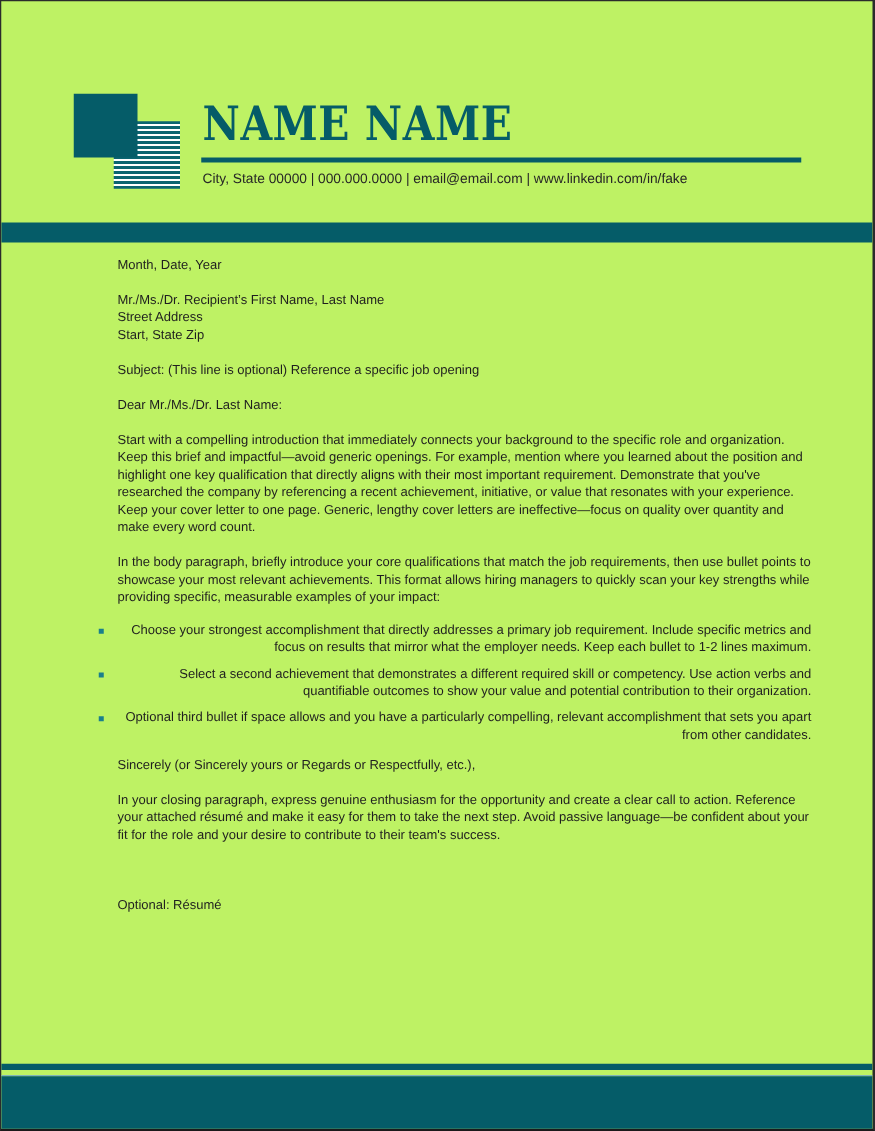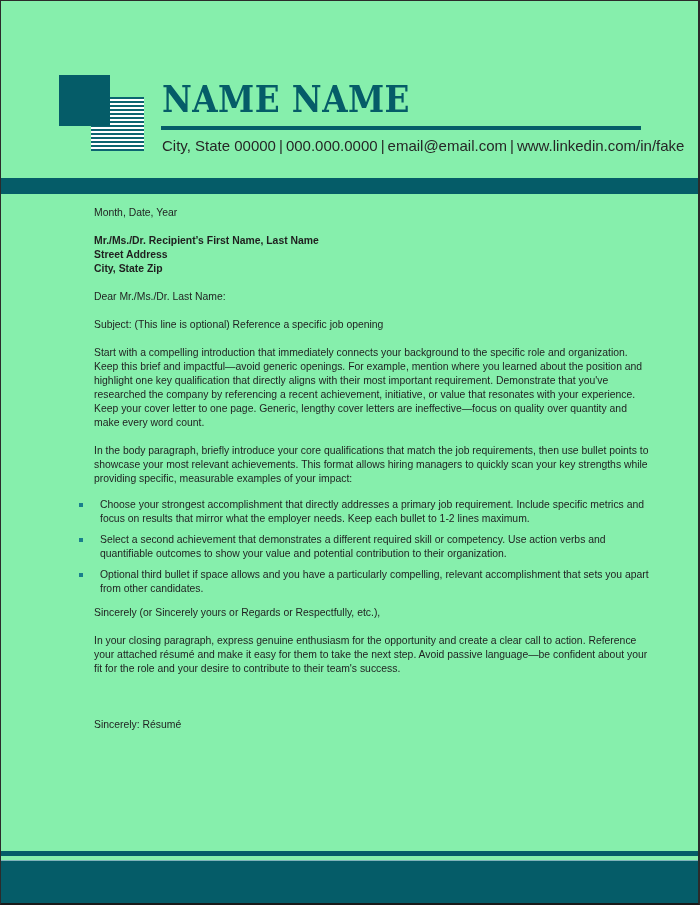--- a/index.html
+++ b/index.html
@@ -10,21 +10,21 @@
     color: #1f1f1f;
   }
   .page {
     position: relative;
     width: 700px; height: 905px;
     box-sizing: border-box;
     border-top: 1px solid #2b2b2b;
     border-left: 1px solid #2b2b2b;
     border-right: 2px solid #2b2b2b;
     border-bottom: 2px solid #1a1a1a;
-    background: #86efac;
+    background: #bef264;
     overflow: hidden;
   }
   
   .logo-solid {
     position: absolute; left: 58px; top: 74px; width: 51px; height: 51px;
     background: #055c68;
     z-index: 2;
   }
   .logo-stripes {
     position: absolute; left: 90px; top: 96px; width: 53px; height: 54px;
@@ -46,38 +46,38 @@
     transform-origin: left top;
     white-space: nowrap;
     line-height: 44px;
   }
   .rule {
     position: absolute; left: 160px; top: 125px; width: 480px; height: 4px;
     background: #055c68;
   }
   .contact {
     position: absolute; left: 161px; top: 136px;
-    font-size: 15px; color: #262626;
+    font-size: 11px; color: #262626;
     white-space: nowrap;
   }
   .contact .sep { padding: 0 3px; }
   .band-top {
     position: absolute; left: 0; top: 177px; width: 100%; height: 16px;
     background: #055c68;
   }
   .content {
     position: absolute; left: 58px; top: 205px; width: 590px;
     font-size: 10.4px; line-height: 14px; color: #1f1f1f;
   }
   .content p { margin: 0 0 14px 0; padding-left: 35px; }
-  .addr p { margin: 0; font-weight: bold; }
+  .addr p { margin: 0; }
   .addr { margin-bottom: 14px; }
   .bullets { list-style: none; margin: 0 0 10px 0; padding: 0; }
   .bullets li {
-    position: relative; padding-left: 41px; margin-bottom: 7px;
+    position: relative; padding-left: 41px; margin-bottom: 7px; text-align: right;
   }
   .bullet-mark {
     position: absolute; left: 20px; top: 5px;
     width: 4px; height: 4px; background: #1a7f8c;
   }
   .sig-gap { height: 28px; }
   .band-thin {
     position: absolute; left: 0; top: 850px; width: 100%; height: 5px;
     background: #055c68;
   }
@@ -106,25 +106,25 @@
   </div>
 
   <div class="band-top"></div>
 
   <div class="content">
     <p>Month, Date, Year</p>
 
     <div class="addr">
       <p>Mr./Ms./Dr. Recipient’s First Name, Last Name</p>
       <p>Street Address</p>
-      <p>City, State Zip</p>
+      <p>Start, State Zip</p>
     </div>
 
+    <p>Subject: (This line is optional) Reference a specific job opening</p>
     <p>Dear Mr./Ms./Dr. Last Name:</p>
-    <p>Subject: (This line is optional) Reference a specific job opening</p>
     <p>Start with a compelling introduction that immediately connects your background to the specific role and organization. Keep this brief and impactful—avoid generic openings. For example, mention where you learned about the position and highlight one key qualification that directly aligns with their most important requirement. Demonstrate that you've researched the company by referencing a recent achievement, initiative, or value that resonates with your experience. Keep your cover letter to one page. Generic, lengthy cover letters are ineffective—focus on quality over quantity and make every word count.</p>
     <p style="margin-bottom:12px;">In the body paragraph, briefly introduce your core qualifications that match the job requirements, then use bullet points to showcase your most relevant achievements. This format allows hiring managers to quickly scan your key strengths while providing specific, measurable examples of your impact:</p>
 
     <ul class="bullets">
       <li>
         <span class="bullet-mark"></span>
         <span>Choose your strongest accomplishment that directly addresses a primary job requirement. Include specific metrics and focus on results that mirror what the employer needs. Keep each bullet to 1-2 lines maximum.</span>
       </li>
       <li>
         <span class="bullet-mark"></span>
@@ -132,19 +132,19 @@
       </li>
       <li>
         <span class="bullet-mark"></span>
         <span>Optional third bullet if space allows and you have a particularly compelling, relevant accomplishment that sets you apart from other candidates.</span>
       </li>
     </ul>
 
     <p>Sincerely (or Sincerely yours or Regards or Respectfully, etc.),</p>
     <p>In your closing paragraph, express genuine enthusiasm for the opportunity and create a clear call to action. Reference your attached résumé and make it easy for them to take the next step. Avoid passive language—be confident about your fit for the role and your desire to contribute to their team's success.</p>
     <div class="sig-gap"></div>
-    <p>Sincerely: Résumé</p>
+    <p>Optional: Résumé</p>
   </div>
 
   <div class="band-thin"></div>
   <div class="band-gap-line"></div>
   <div class="band-bottom"></div>
 </div>
 
 </body></html>

